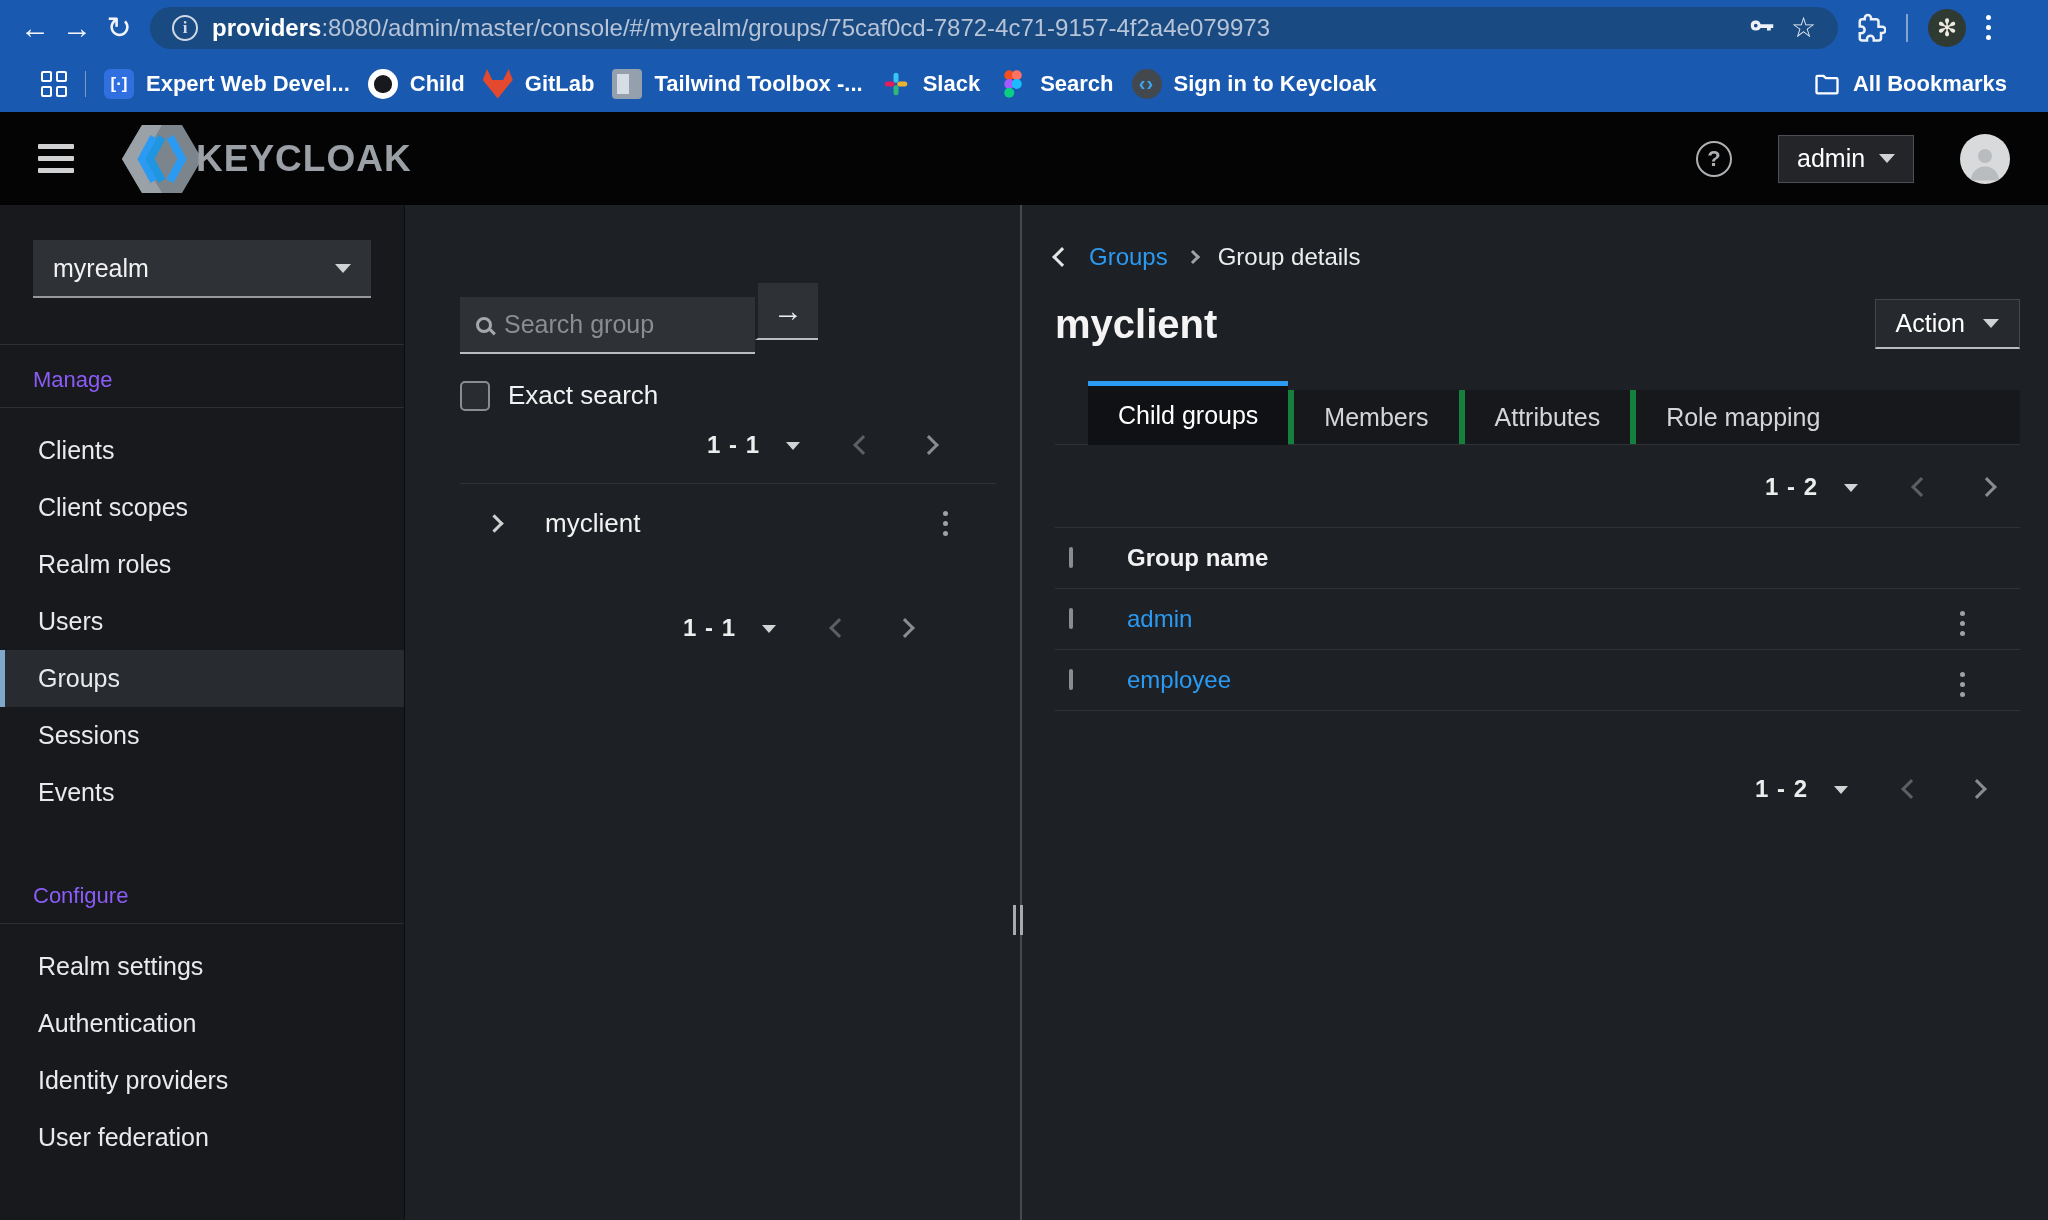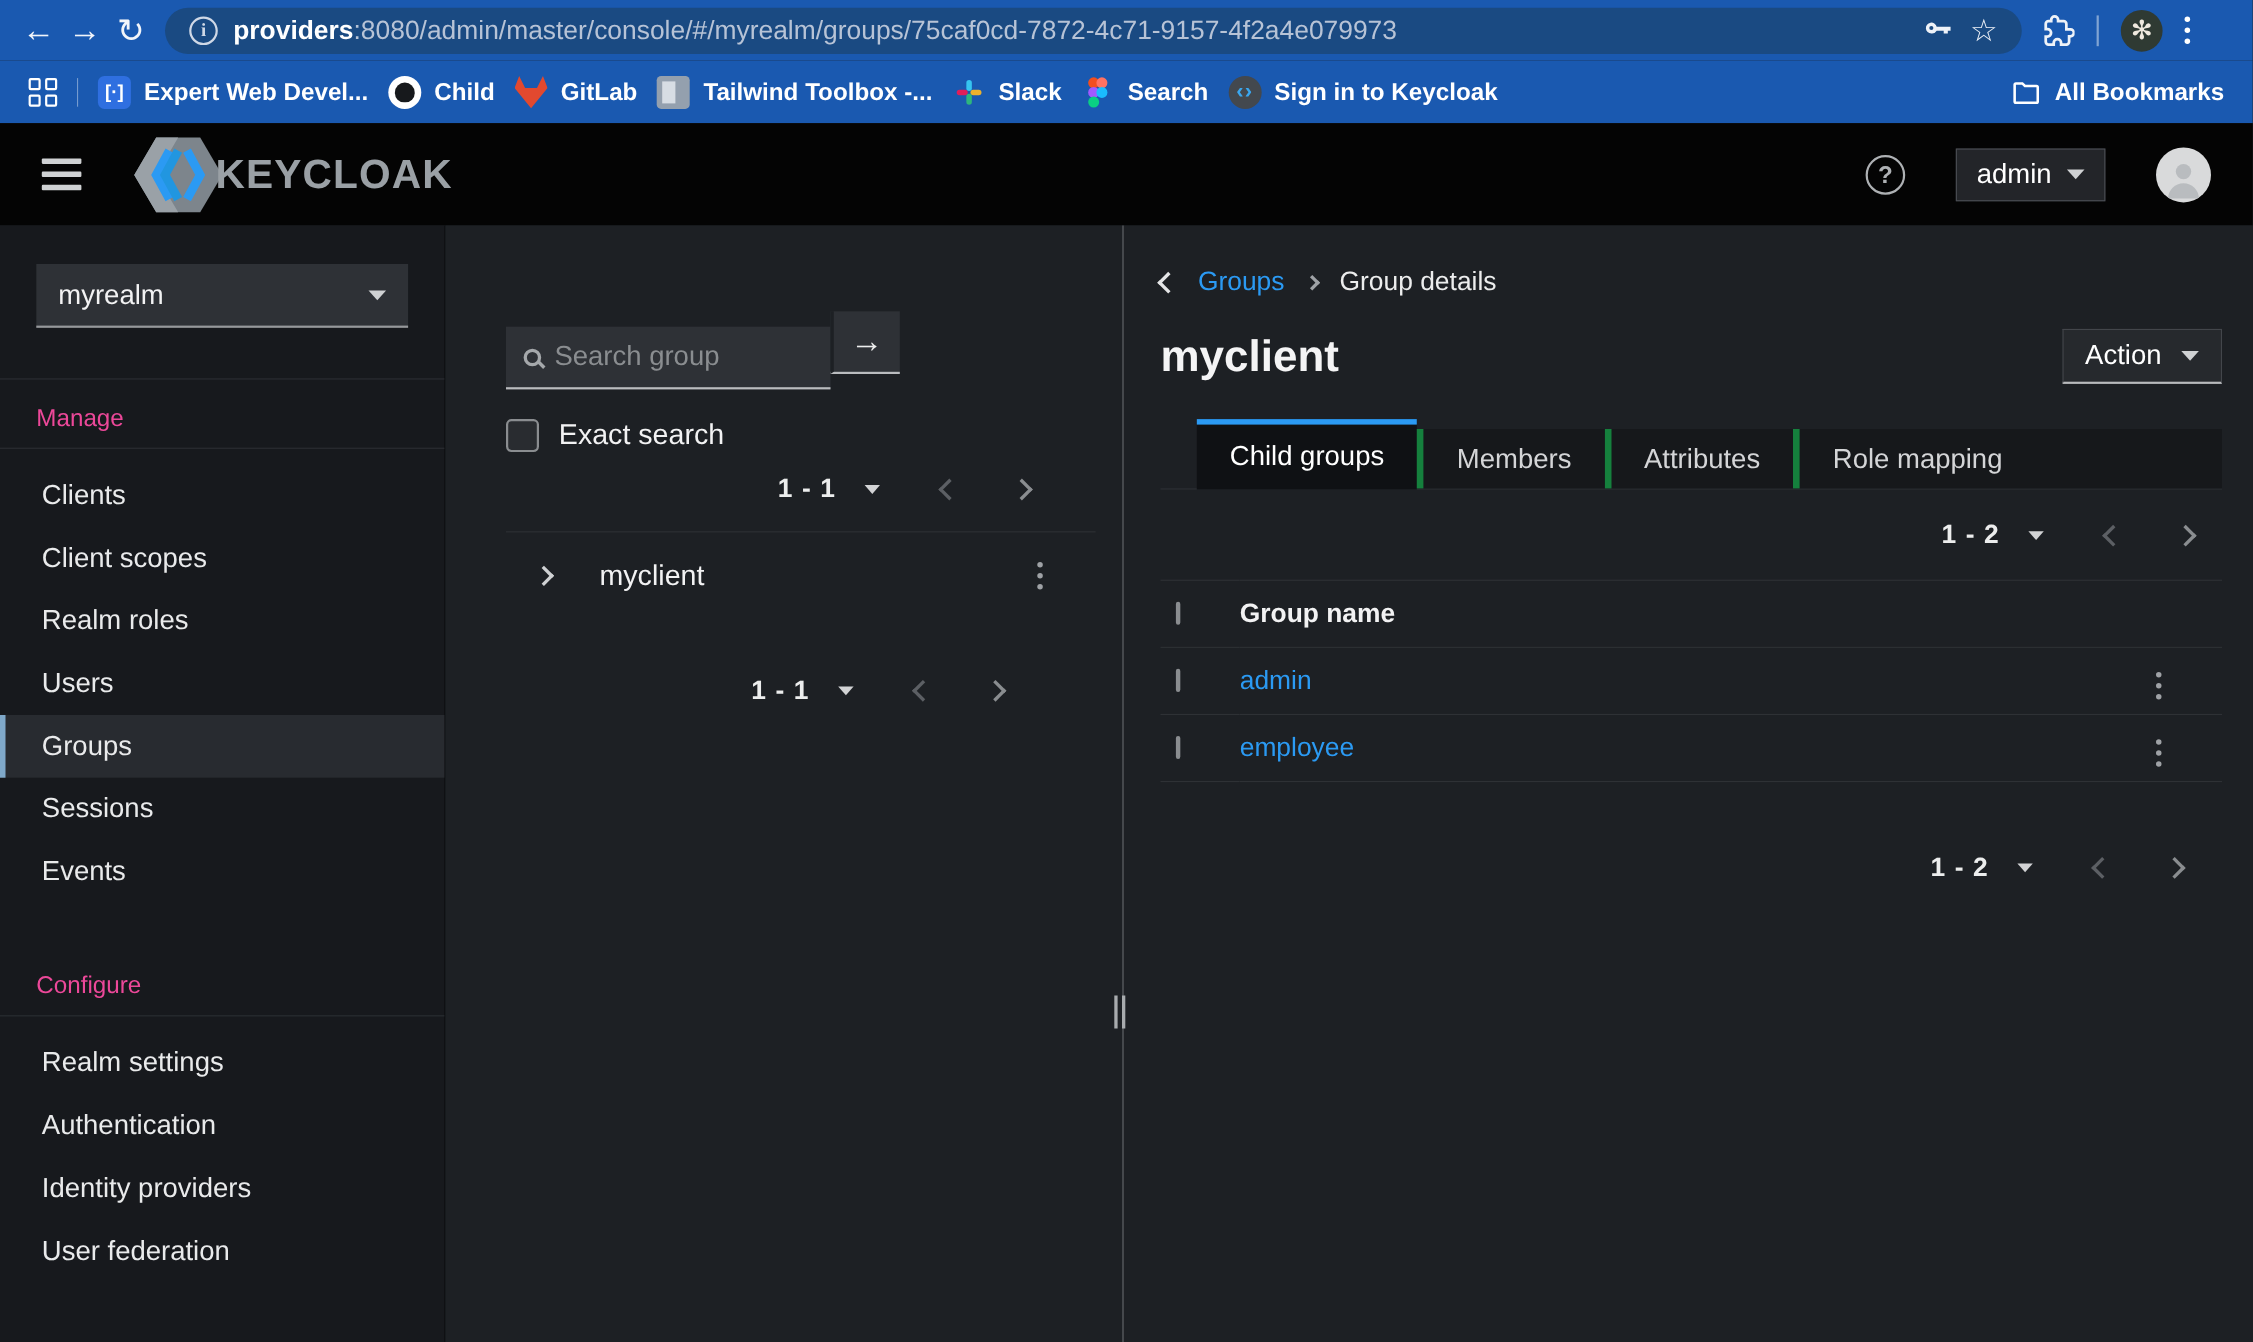--- a/index.html
+++ b/index.html
@@ -21,21 +21,21 @@
   .star-glyph { color:#eef2f8; font-size:28px; flex:0 0 auto; }
   .toolbar-right { display:flex; align-items:center; gap:20px; padding-left:18px; }
   .tb-sep { width:2px; height:28px; background:rgba(255,255,255,.45); }
   .browser-avatar { width:38px; height:38px; border-radius:50%; background:#2f3a33; position:relative; overflow:hidden; }
   .browser-avatar::before { content:"\273B"; position:absolute; inset:0; color:#efe9df; font-size:24px;
     display:flex; align-items:center; justify-content:center; }
   .kebab { display:inline-flex; flex-direction:column; gap:5px; align-items:center; cursor:pointer; }
   .kebab i { width:5px; height:5px; border-radius:50%; background:#ffffff; }
 
   
-  .bookmarks { height:57px; background:#1a59b0; display:flex; align-items:center; padding:0 26px; gap:18px;text-align:right; }
+  .bookmarks { height:57px; background:#1a59b0; display:flex; align-items:center; padding:0 41px; gap:18px;text-align:right; }
   .apps-grid { display:grid; grid-template-columns:11px 11px; grid-gap:4px; }
   .apps-grid i { width:11px; height:11px; border:2px solid #fff; border-radius:2px; }
   .bm-sep { width:1px; height:26px; background:rgba(255,255,255,.4); }
   .bookmark { display:flex; align-items:center; gap:12px; cursor:pointer; }
   .bookmark span.lbl { color:#ffffff; font-size:22px; font-weight:bold; white-space:nowrap; }
   .fav { width:30px; height:30px; flex:0 0 auto; position:relative; }
   .fav-expert { background:#2f6fe0; border-radius:6px; }
   .fav-expert::before { content:"[\00B7]"; position:absolute; inset:0; display:flex; align-items:center;
     justify-content:center; color:#fff; font-size:17px; font-weight:bold; }
   .fav-github { background:#ffffff; border-radius:50%; }
@@ -76,21 +76,21 @@
   .panel-right { flex:1; background:#1d2024; padding:0 28px 0 33px; position:relative; }
   .drag-handle { position:absolute; left:1013px; top:700px; display:flex; gap:4px; z-index:5; }
   .drag-handle i { width:3px; height:30px; background:#a8abae; }
 
   
   .realm-select { margin:35px 33px 0 33px; height:58px; background:#2e3136; border-bottom:2px solid #96989b;
     display:flex; align-items:center; justify-content:space-between; padding:0 20px; cursor:pointer; }
   .realm-select span { color:#f2f2f3; font-size:25px; }
   .side-sep { border-top:1px solid #2c2f34; margin-top:46px; }
   .side-sep2 { border-top:1px solid #2c2f34; margin-top:14px; }
-  .section-label { color:#ec4899; font-size:22px; padding:22px 0 0 33px; }
+  .section-label { color:#8b5cf6; font-size:22px; padding:22px 0 0 33px; }
   .nav-list { list-style:none; margin-top:14px; }
   .nav-item { height:57px; display:flex; align-items:center; padding-left:33px; color:#e9eaeb; font-size:25px;
     cursor:pointer; border-left:5px solid transparent; }
   .nav-item.active { background:#282b30; border-left-color:#7fa8c9; }
   .cfg-gap { margin-top:40px; }
 
   
   .search-wrap { display:flex; }
   .search-box { height:57px; background:#2e3136; border:none; border-bottom:2px solid #babcbf; display:flex;
     align-items:center; padding:0 16px; gap:12px;margin-top:14px; }

